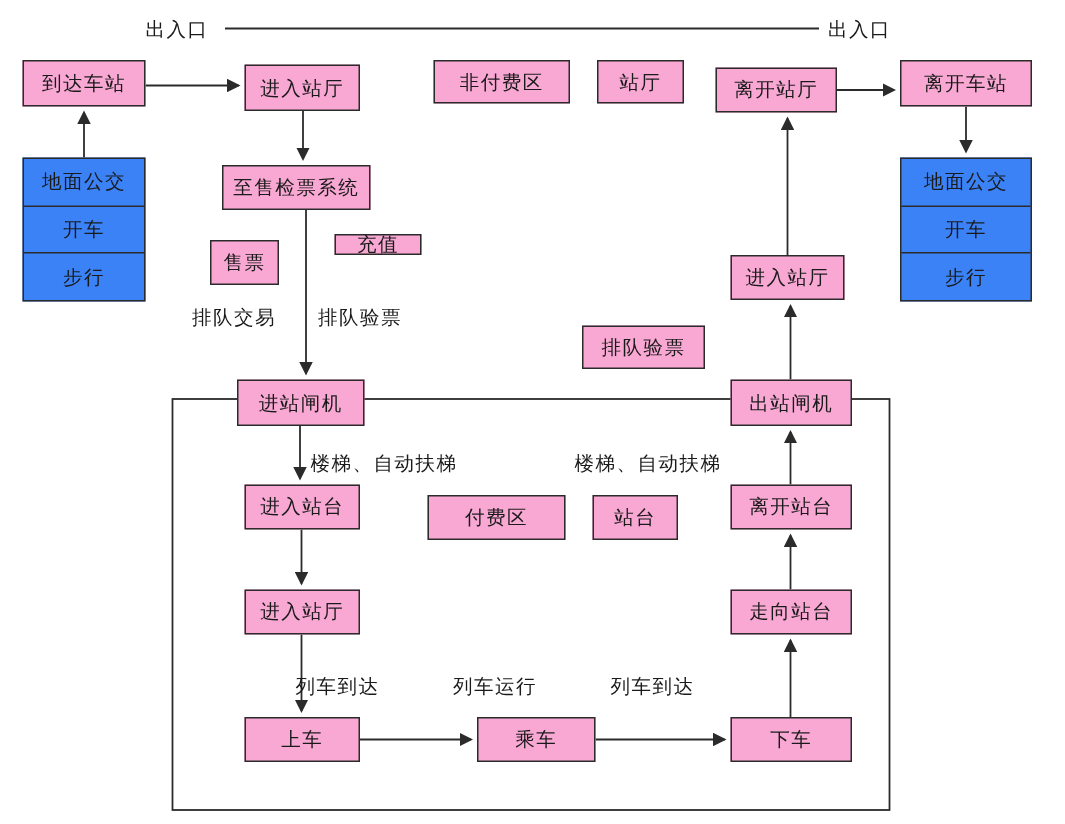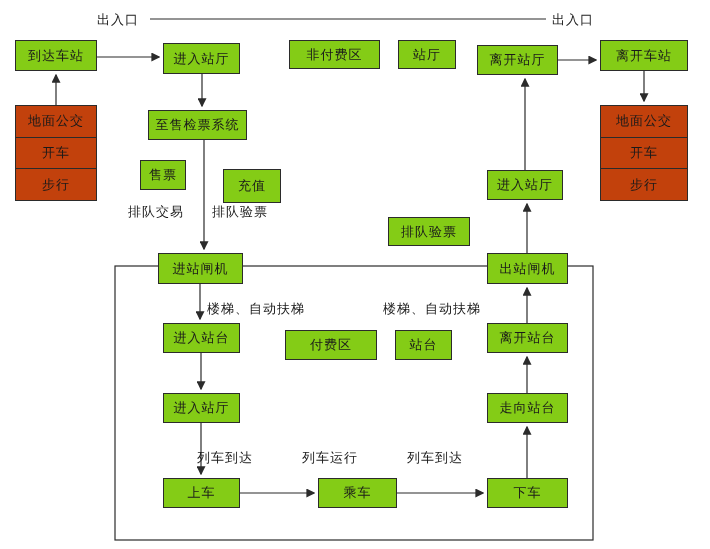--- a/index.html
+++ b/index.html
@@ -3,26 +3,26 @@
 <meta charset="utf-8">
 <style>
   html,body{margin:0;padding:0;background:#fff;}
   .canvas{
     position:relative;width:710px;height:549px;background:#ffffff;
     font-family:"Liberation Serif","DejaVu Serif",serif;
     color:#1a1a1a;overflow:hidden;
   }
   .box{
     position:absolute;box-sizing:border-box;border:1px solid #2b2b2b;
-    background:#84cc16;display:flex;align-items:center;justify-content:center;
+    background:#f9a8d4;display:flex;align-items:center;justify-content:center;
     font-size:13px;letter-spacing:1px;z-index:2;white-space:nowrap;
   }
   .stack{
     position:absolute;box-sizing:border-box;border:1px solid #2b2b2b;
-    background:#c2410c;display:flex;flex-direction:column;z-index:2;
+    background:#3b82f6;display:flex;flex-direction:column;z-index:2;
   }
   .stack .cell{
     flex:1;display:flex;align-items:center;justify-content:center;
     font-size:13px;letter-spacing:1px;border-top:1px solid #2b2b2b;white-space:nowrap;
   }
   .stack .cell:first-child{border-top:none;}
   .label{
     position:absolute;font-size:13px;letter-spacing:1px;text-align:left;
     z-index:2;white-space:nowrap;
   }
@@ -68,21 +68,21 @@
   <div class="box" style="left:15px;top:40px;width:82px;height:31px">到达车站</div>
   <div class="stack" style="left:15px;top:105px;width:82px;height:96px">
     <div class="cell">地面公交</div>
     <div class="cell">开车</div>
     <div class="cell">步行</div>
   </div>
 
   <div class="box" style="left:163px;top:43px;width:77px;height:31px">进入站厅</div>
   <div class="box" style="left:148px;top:110px;width:99px;height:30px">至售检票系统</div>
   <div class="box" style="left:140px;top:160px;width:46px;height:30px">售票</div>
-  <div class="box" style="left:223px;top:169px;width:58px;height:34px">充值</div>
+  <div class="box" style="left:223px;top:156px;width:58px;height:14px">充值</div>
   <div class="label" style="left:128px;top:203px;width:70px">排队交易</div>
   <div class="label" style="left:212px;top:203px;width:70px">排队验票</div>
   <div class="box" style="left:158px;top:253px;width:85px;height:31px">进站闸机</div>
 
   <div class="box" style="left:289px;top:40px;width:91px;height:29px">非付费区</div>
   <div class="box" style="left:398px;top:40px;width:58px;height:29px">站厅</div>
 
   <div class="box" style="left:477px;top:45px;width:81px;height:30px">离开站厅</div>
   <div class="box" style="left:600px;top:40px;width:88px;height:31px">离开车站</div>
   <div class="stack" style="left:600px;top:105px;width:88px;height:96px">

